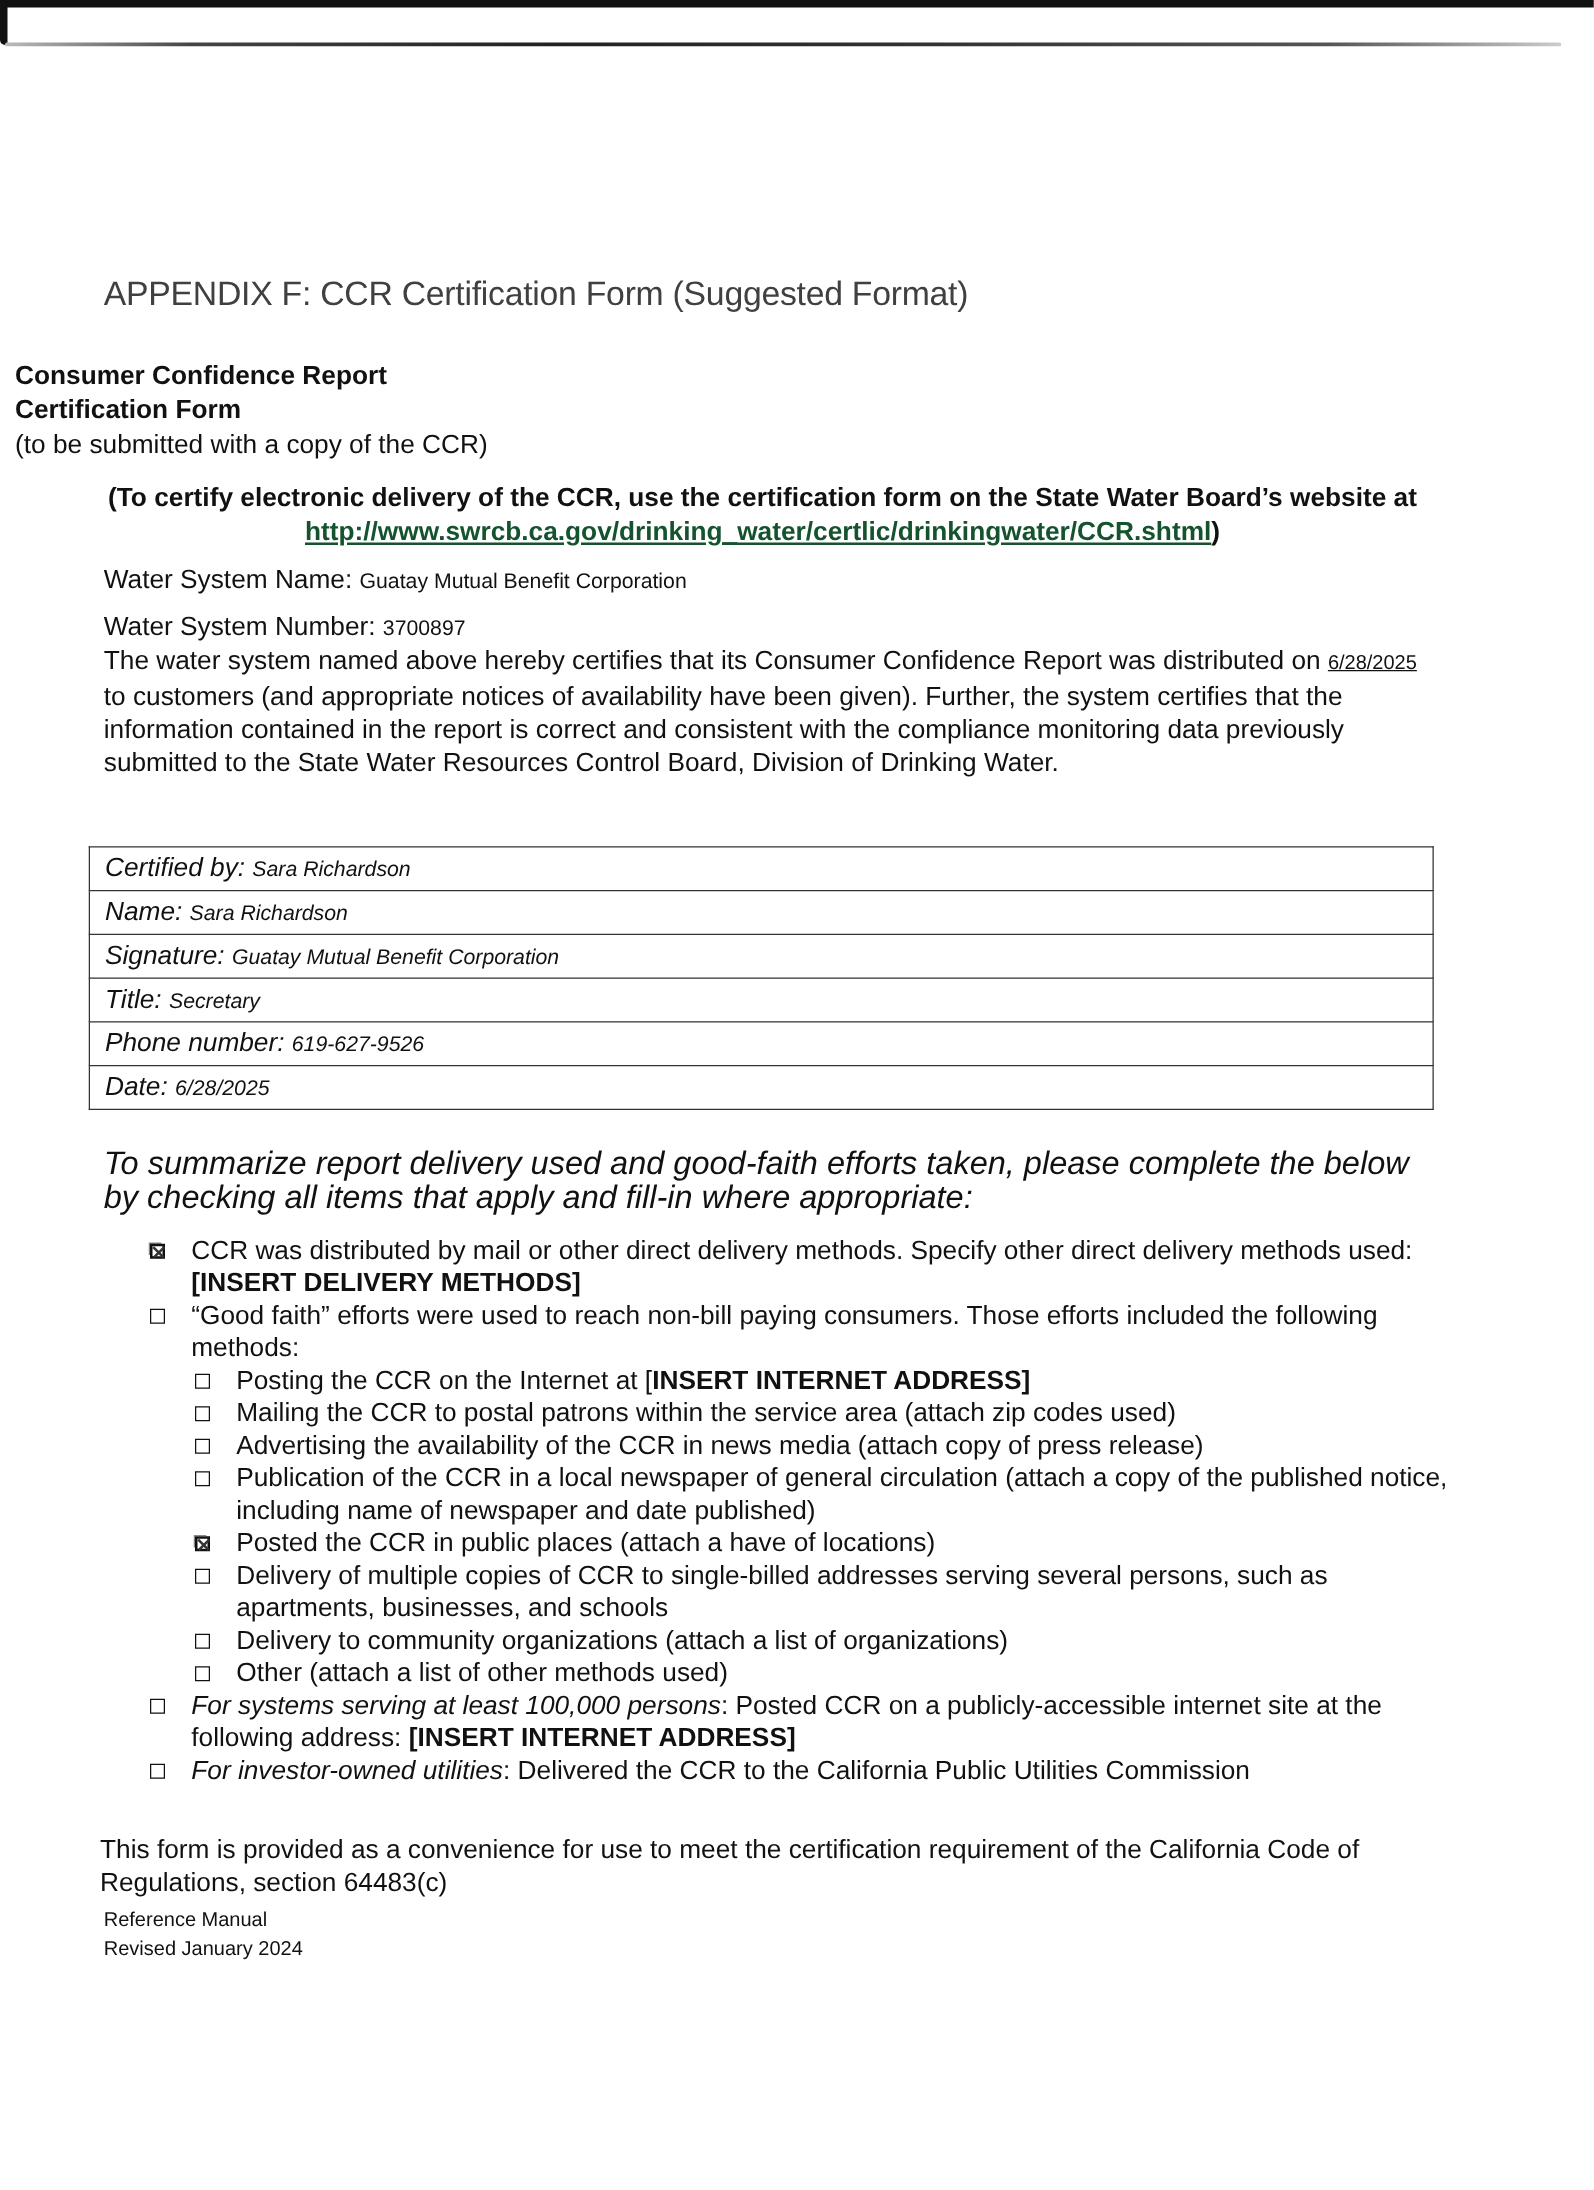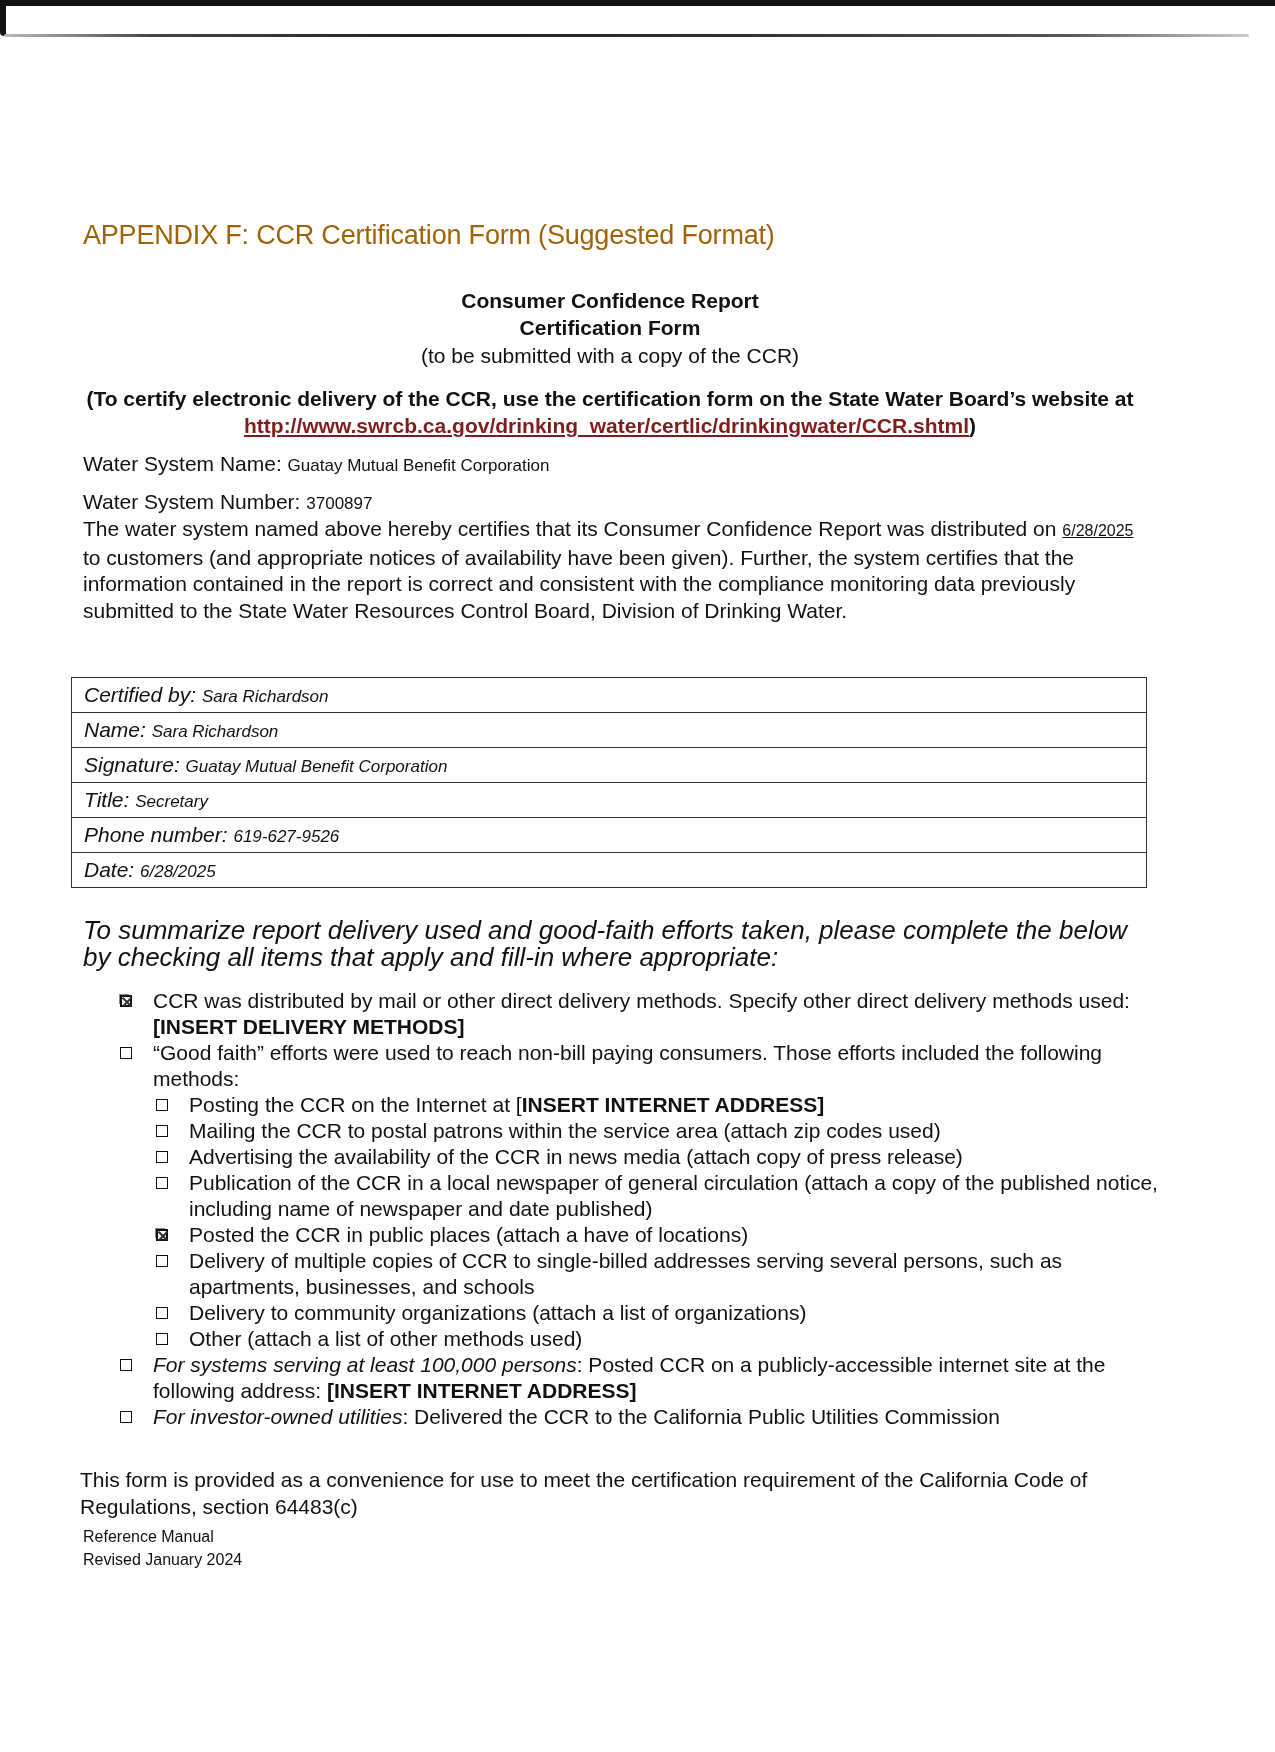--- a/index.html
+++ b/index.html
@@ -6,26 +6,26 @@
   body {
     width: 1275px; height: 1752px; position: relative; overflow: hidden;
     background: #ffffff; color: #111;
     font-family: "Liberation Sans", sans-serif;
   }
   .scan-top { position: absolute; left: 0; top: 0; width: 1275px; height: 6px; background: #111; }
   .scan-left { position: absolute; left: 0; top: 0; width: 6px; height: 36px; background: #111; border-bottom-left-radius: 4px; }
   .scan-line { position: absolute; left: 4px; top: 34px; width: 1245px; height: 3px;
     background: linear-gradient(90deg, #bbb 0%, #444 12%, #222 35%, #333 60%, #555 85%, #ccc 100%); border-radius: 2px; }
 
-  .appendix-title { position: absolute; left: 83px; top: 220px; font-size: 27px; color: #a16207; letter-spacing: -0.2px; }
-  .center-block { position: absolute; left: 0; width: 1220px; text-align: center; }
+  .appendix-title { position: absolute; left: 83px; top: 220px; font-size: 27px; color: #404040; letter-spacing: -0.2px; }
+  .center-block { position: absolute; left: 12px; width: 1220px; }
   .ccr-title { top: 287px; font-size: 21px; font-weight: bold; line-height: 27px; }
   .ccr-subtitle { top: 342px; font-size: 21px; line-height: 27px; }
   .electronic-note { position: absolute; left: 80px; width: 1060px; top: 385px; font-size: 21px; font-weight: bold; text-align: center; line-height: 27px; }
-  .electronic-note a { color: #7f1d1d; text-decoration: underline; }
+  .electronic-note a { color: #14532d; text-decoration: underline; }
 
   .field-line { position: absolute; left: 83px; font-size: 21px; }
   .field-line .val { font-size: 17px; }
   .statement { position: absolute; left: 83px; top: 516px; width: 1060px; font-size: 21px; line-height: 26.5px; }
   .statement .date-val { font-size: 16px; text-decoration: underline; }
 
   .cert-table { position: absolute; left: 71px; top: 677px; width: 1076px; border: 1.5px solid #333; border-collapse: collapse; font-style: italic; }
   .cert-table td { border: 1.5px solid #333; height: 34px; padding: 0 0 0 12px; font-size: 21px; vertical-align: middle; }
   .cert-table .val { font-size: 17px; }
 

